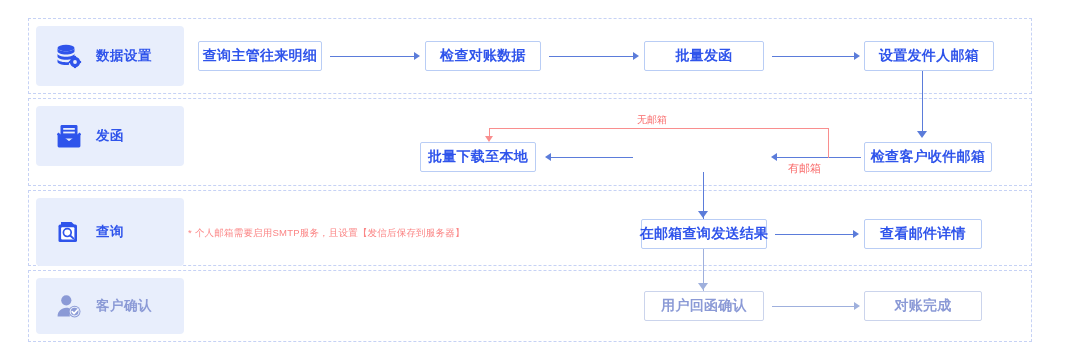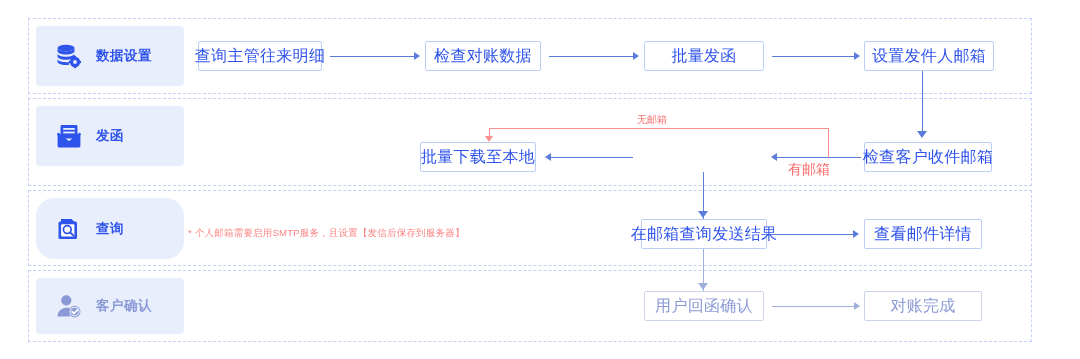--- a/index.html
+++ b/index.html
@@ -31,21 +31,21 @@
     width:148px;
     background:#e8eefc;
     border-radius:4px;
     display:flex;
     align-items:center;
     box-sizing:border-box;
     padding-left:20px;
   }
   .lane-head-1{top:26px;height:60px;}
   .lane-head-2{top:106px;height:60px;}
-  .lane-head-3{top:198px;height:61px;border-radius:18px;}
+  .lane-head-3{top:198px;height:68px;}
   .lane-head-4{top:278px;height:56px;}
 
   .lane-icon{width:26px;height:26px;flex:0 0 26px;display:block;}
   .lane-title{
     margin-left:14px;
     font-size:13.5px;
     font-weight:bold;
     color:#2f54eb;
     letter-spacing:.5px;
     white-space:nowrap;
@@ -56,22 +56,22 @@
   .node{
     position:absolute;
     height:30px;
     border:1px solid #b9cdf5;
     background:#ffffff;
     border-radius:2px;
     display:flex;
     align-items:center;
     justify-content:center;
     box-sizing:border-box;
-    font-size:16px;
-    font-weight:normal;
+    font-size:14px;
+    font-weight:bold;
     color:#2f54eb;
     white-space:nowrap;
     letter-spacing:.3px;
   }
   .node.muted{border-color:#cbd4ec;color:#8b9ad6;}
 
   
   .hline{
     position:absolute;
     height:1px;
@@ -96,21 +96,21 @@
   .arrow-d.muted{border-top-color:#9fb0dd;}
   .arrow-d.red{border-top-color:#f98e8e;border-left-width:4px;border-right-width:4px;border-top-width:6px;}
 
   
   .edge-label{
     position:absolute;
     font-size:10px;
     color:#f96a6a;
     white-space:nowrap;
   }
-  .edge-label.small{font-size:14px;}
+  .edge-label.small{font-size:11px;}
 
   
   .note{
     position:absolute;
     font-size:9.5px;
     color:#fb8585;
     white-space:nowrap;
     letter-spacing:.2px;
   }
   .note .star{margin-right:3px;}

